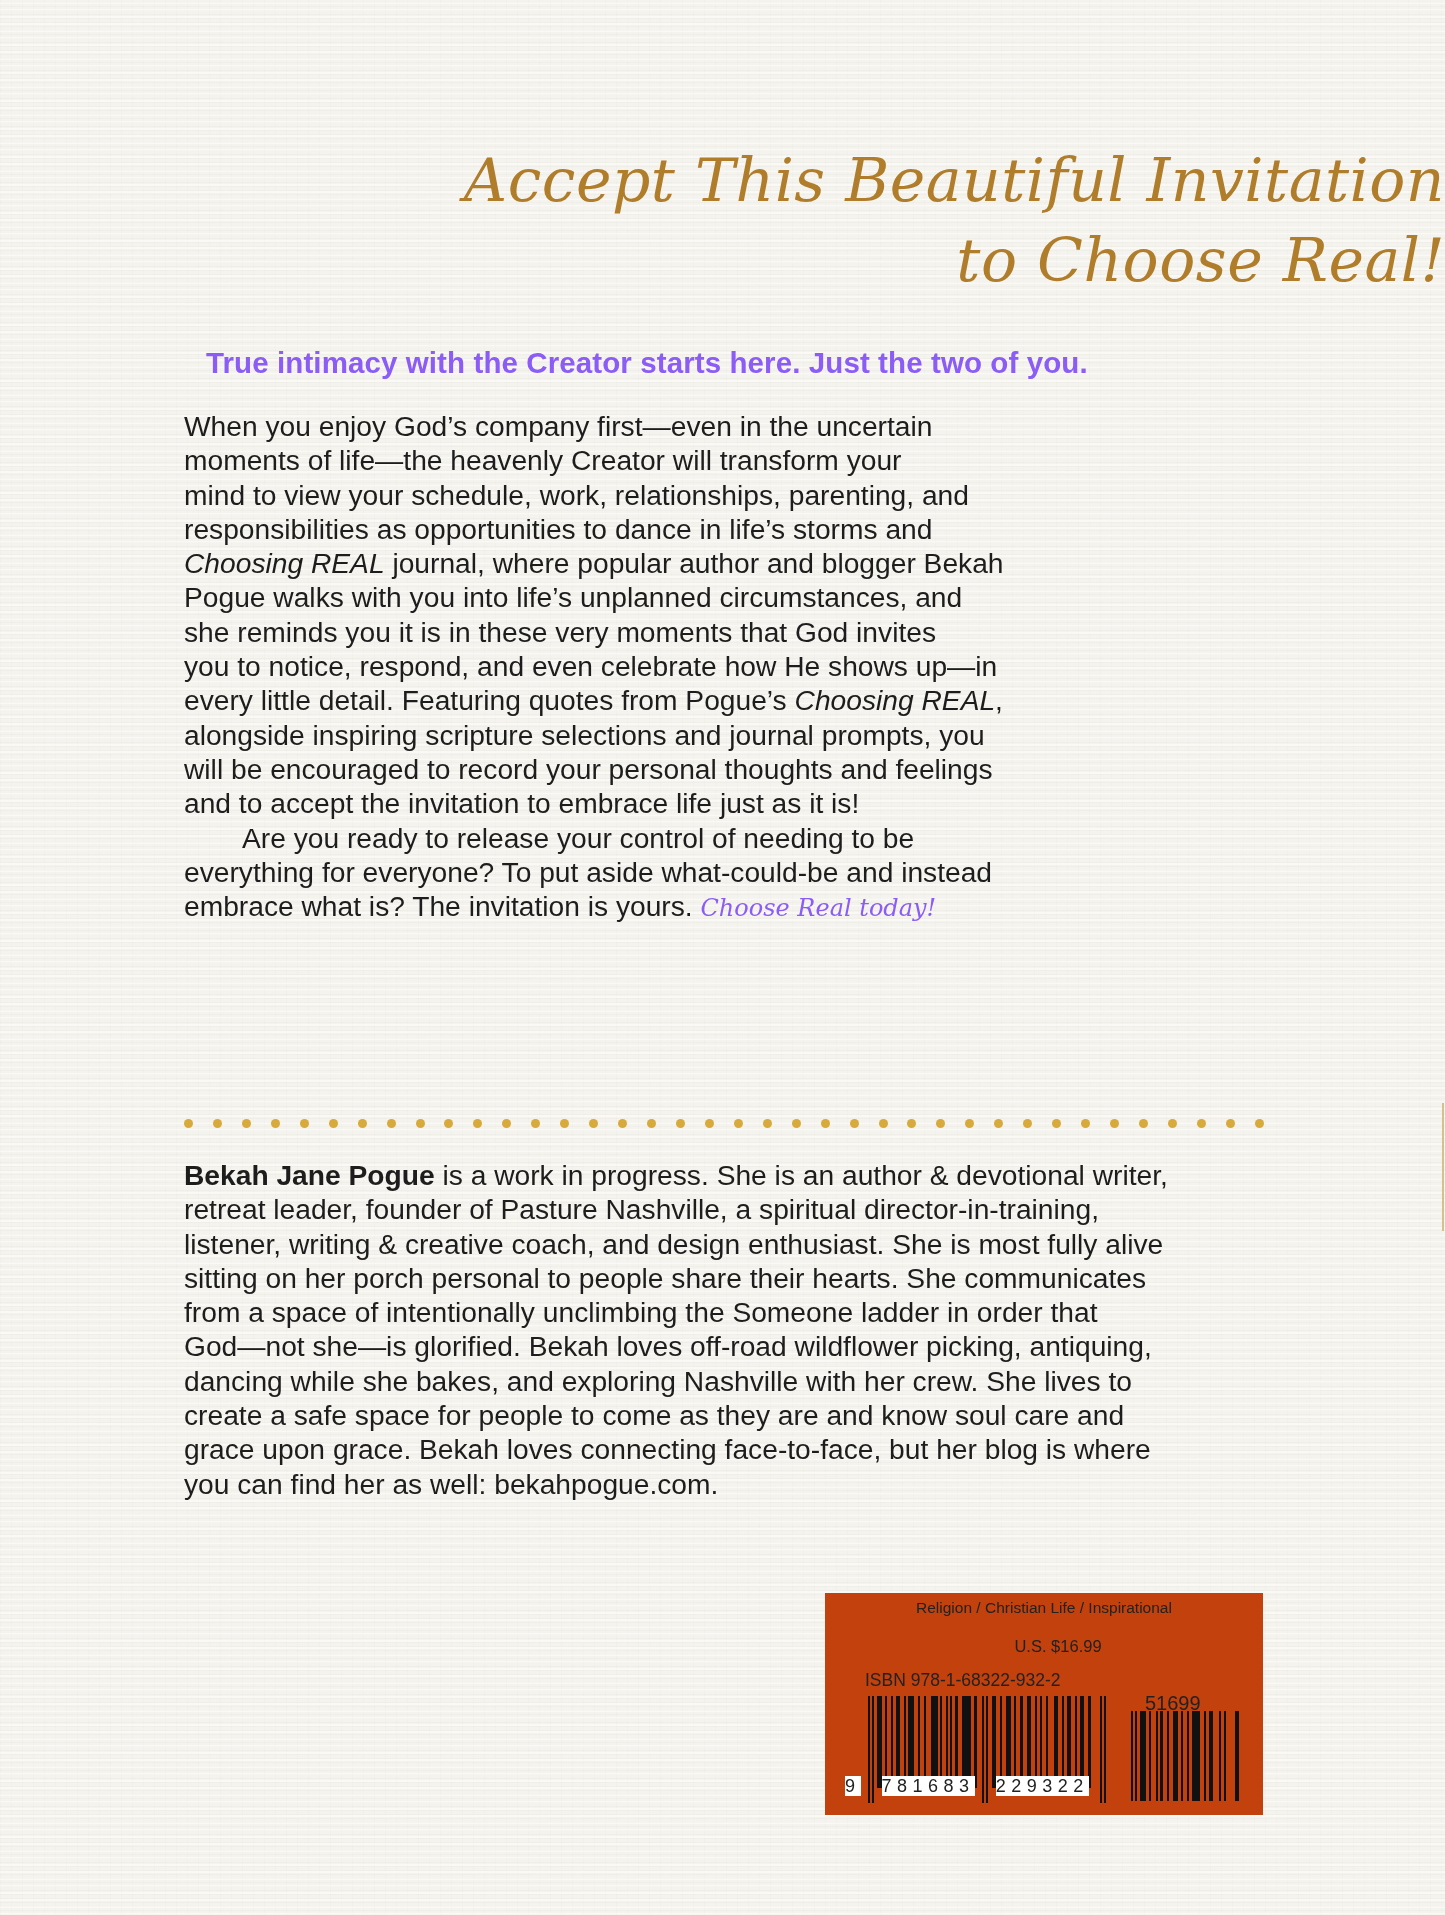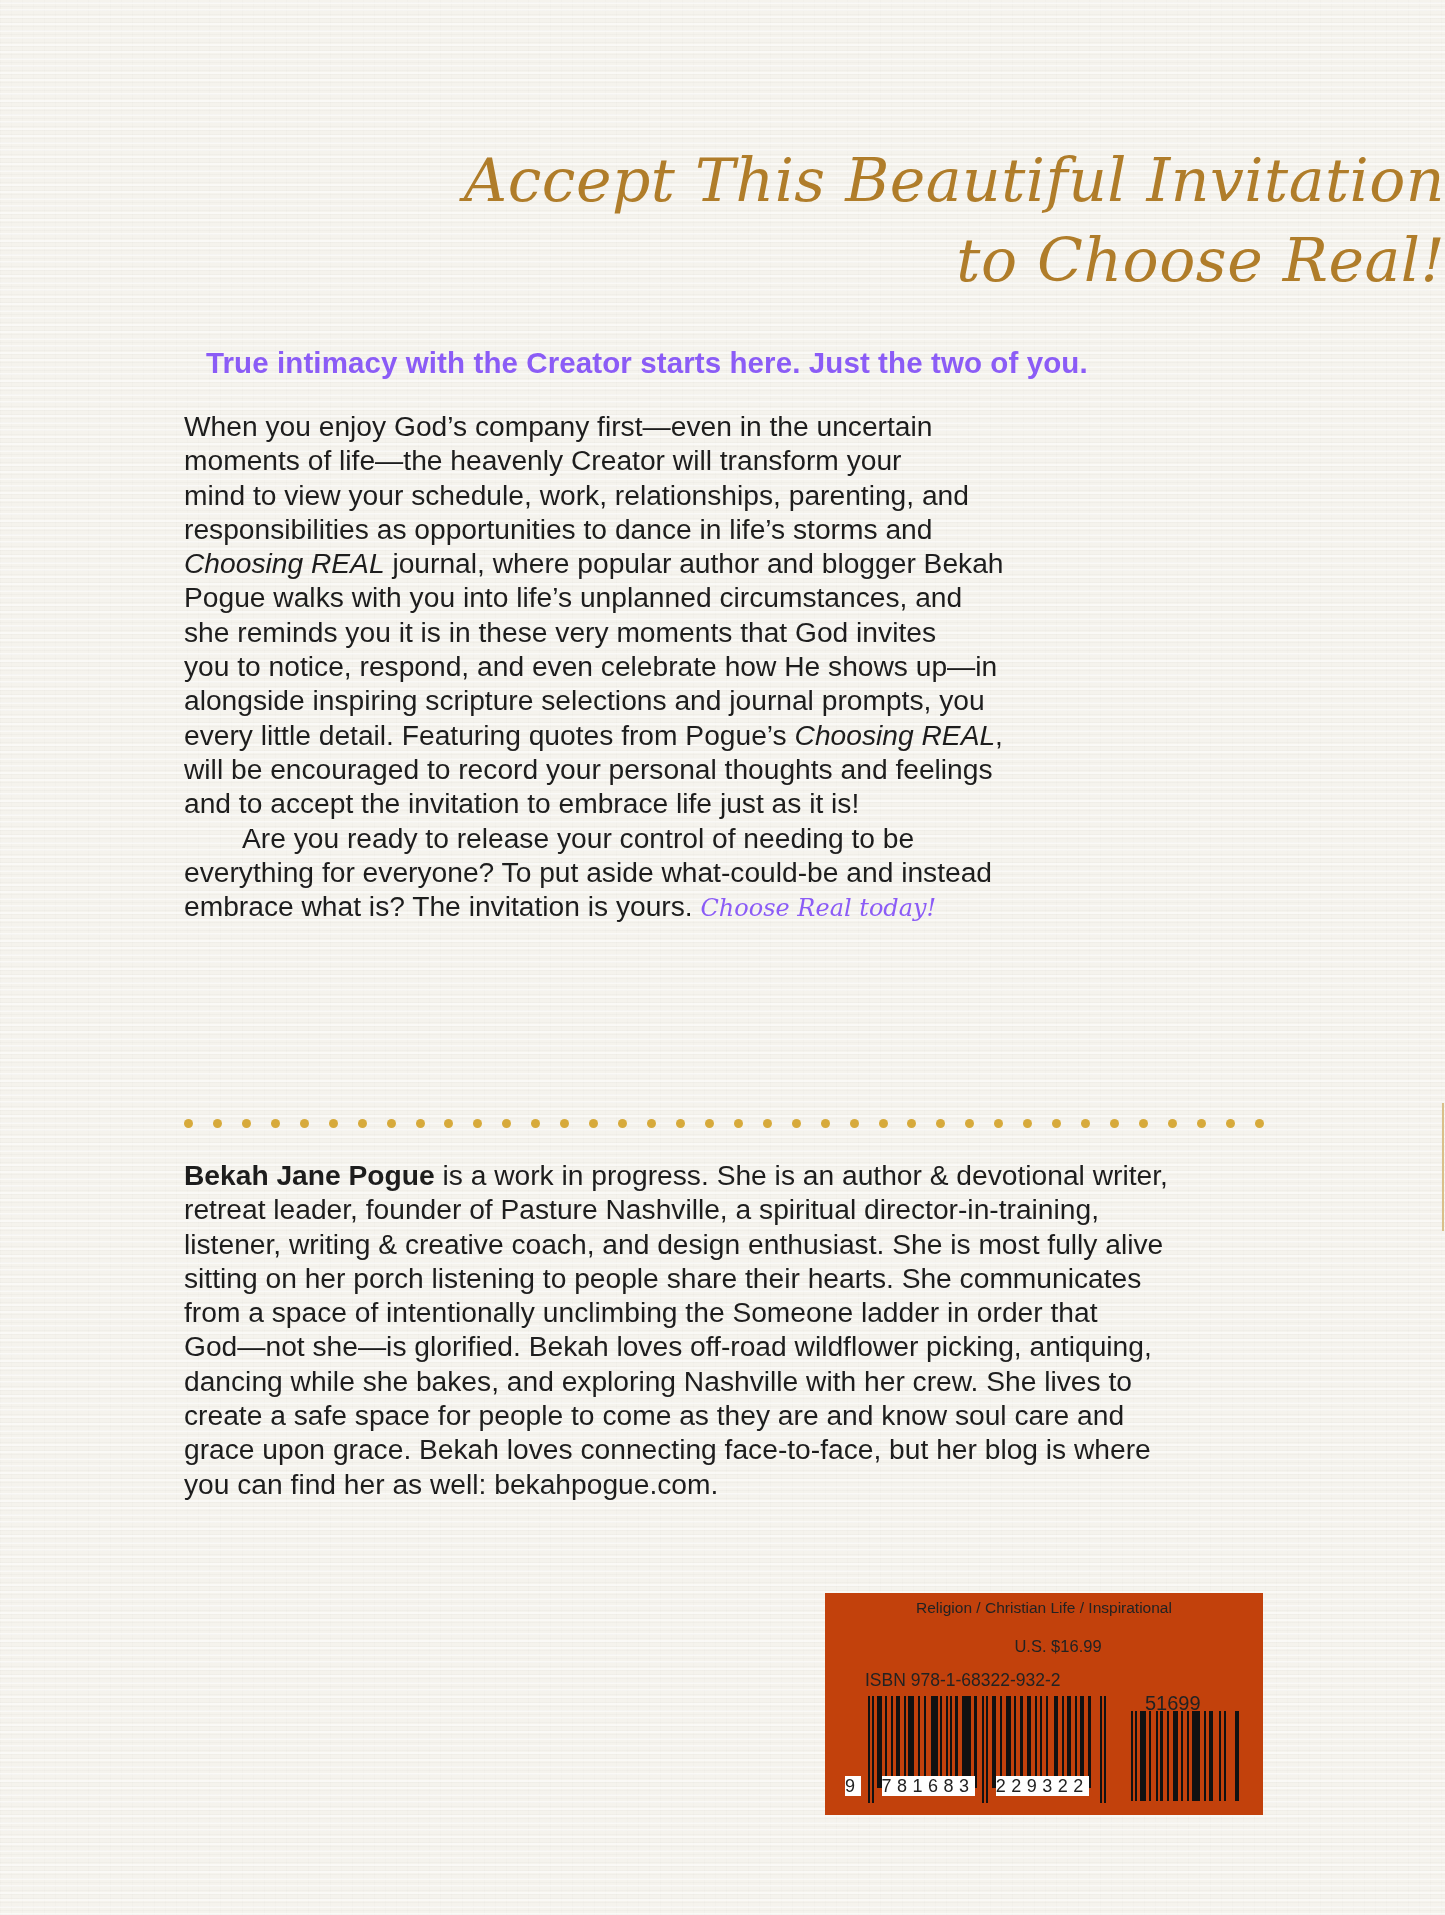--- a/index.html
+++ b/index.html
@@ -69,22 +69,22 @@
 
 <div class="body-block" id="desc">
   <span class="line">When you enjoy God’s company first—even in the uncertain</span>
   <span class="line">moments of life—the heavenly Creator will transform your</span>
   <span class="line">mind to view your schedule, work, relationships, parenting, and</span>
   <span class="line">responsibilities as opportunities to dance in life’s storms and</span>
   <span class="line"><em>Choosing REAL</em><span> journal, where popular author and blogger Bekah</span></span>
   <span class="line">Pogue walks with you into life’s unplanned circumstances, and</span>
   <span class="line">she reminds you it is in these very moments that God invites</span>
   <span class="line">you to notice, respond, and even celebrate how He shows up—in</span>
+  <span class="line"><span>every little detail. Featuring quotes from Pogue’s </span><em>Choosing REAL</em><span>,</span></span>
   <span class="line">alongside inspiring scripture selections and journal prompts, you</span>
-  <span class="line"><span>every little detail. Featuring quotes from Pogue’s </span><em>Choosing REAL</em><span>,</span></span>
   <span class="line">will be encouraged to record your personal thoughts and feelings</span>
   <span class="line">and to accept the invitation to embrace life just as it is!</span>
   <span class="line indent">Are you ready to release your control of needing to be</span>
   <span class="line">everything for everyone? To put aside what-could-be and instead</span>
   <span class="line"><span>embrace what is? The invitation is yours. </span><span class="script-inline">Choose Real today!</span></span>
 </div>
 
 <div class="dots" id="dots">
     <span class="dot"></span>
     <span class="dot"></span>
@@ -123,21 +123,21 @@
     <span class="dot"></span>
     <span class="dot"></span>
     <span class="dot"></span>
     <span class="dot"></span>
   </div>
 
 <div class="body-block" id="bio">
   <span class="line"><span class="author">Bekah Jane Pogue</span><span> is a work in progress. She is an author &amp; devotional writer,</span></span>
   <span class="line">retreat leader, founder of Pasture Nashville, a spiritual director-in-training,</span>
   <span class="line">listener, writing &amp; creative coach, and design enthusiast. She is most fully alive</span>
-  <span class="line">sitting on her porch listening to people share their hearts. She communicates</span>
+  <span class="line">sitting on her porch personal to people share their hearts. She communicates</span>
   <span class="line">from a space of intentionally unclimbing the Someone ladder in order that</span>
   <span class="line">God—not she—is glorified. Bekah loves off-road wildflower picking, antiquing,</span>
   <span class="line">dancing while she bakes, and exploring Nashville with her crew. She lives to</span>
   <span class="line">create a safe space for people to come as they are and know soul care and</span>
   <span class="line">grace upon grace. Bekah loves connecting face-to-face, but her blog is where</span>
   <span class="line">you can find her as well: bekahpogue.com.</span>
 </div>
 
 <div class="edge-line"></div>
 

